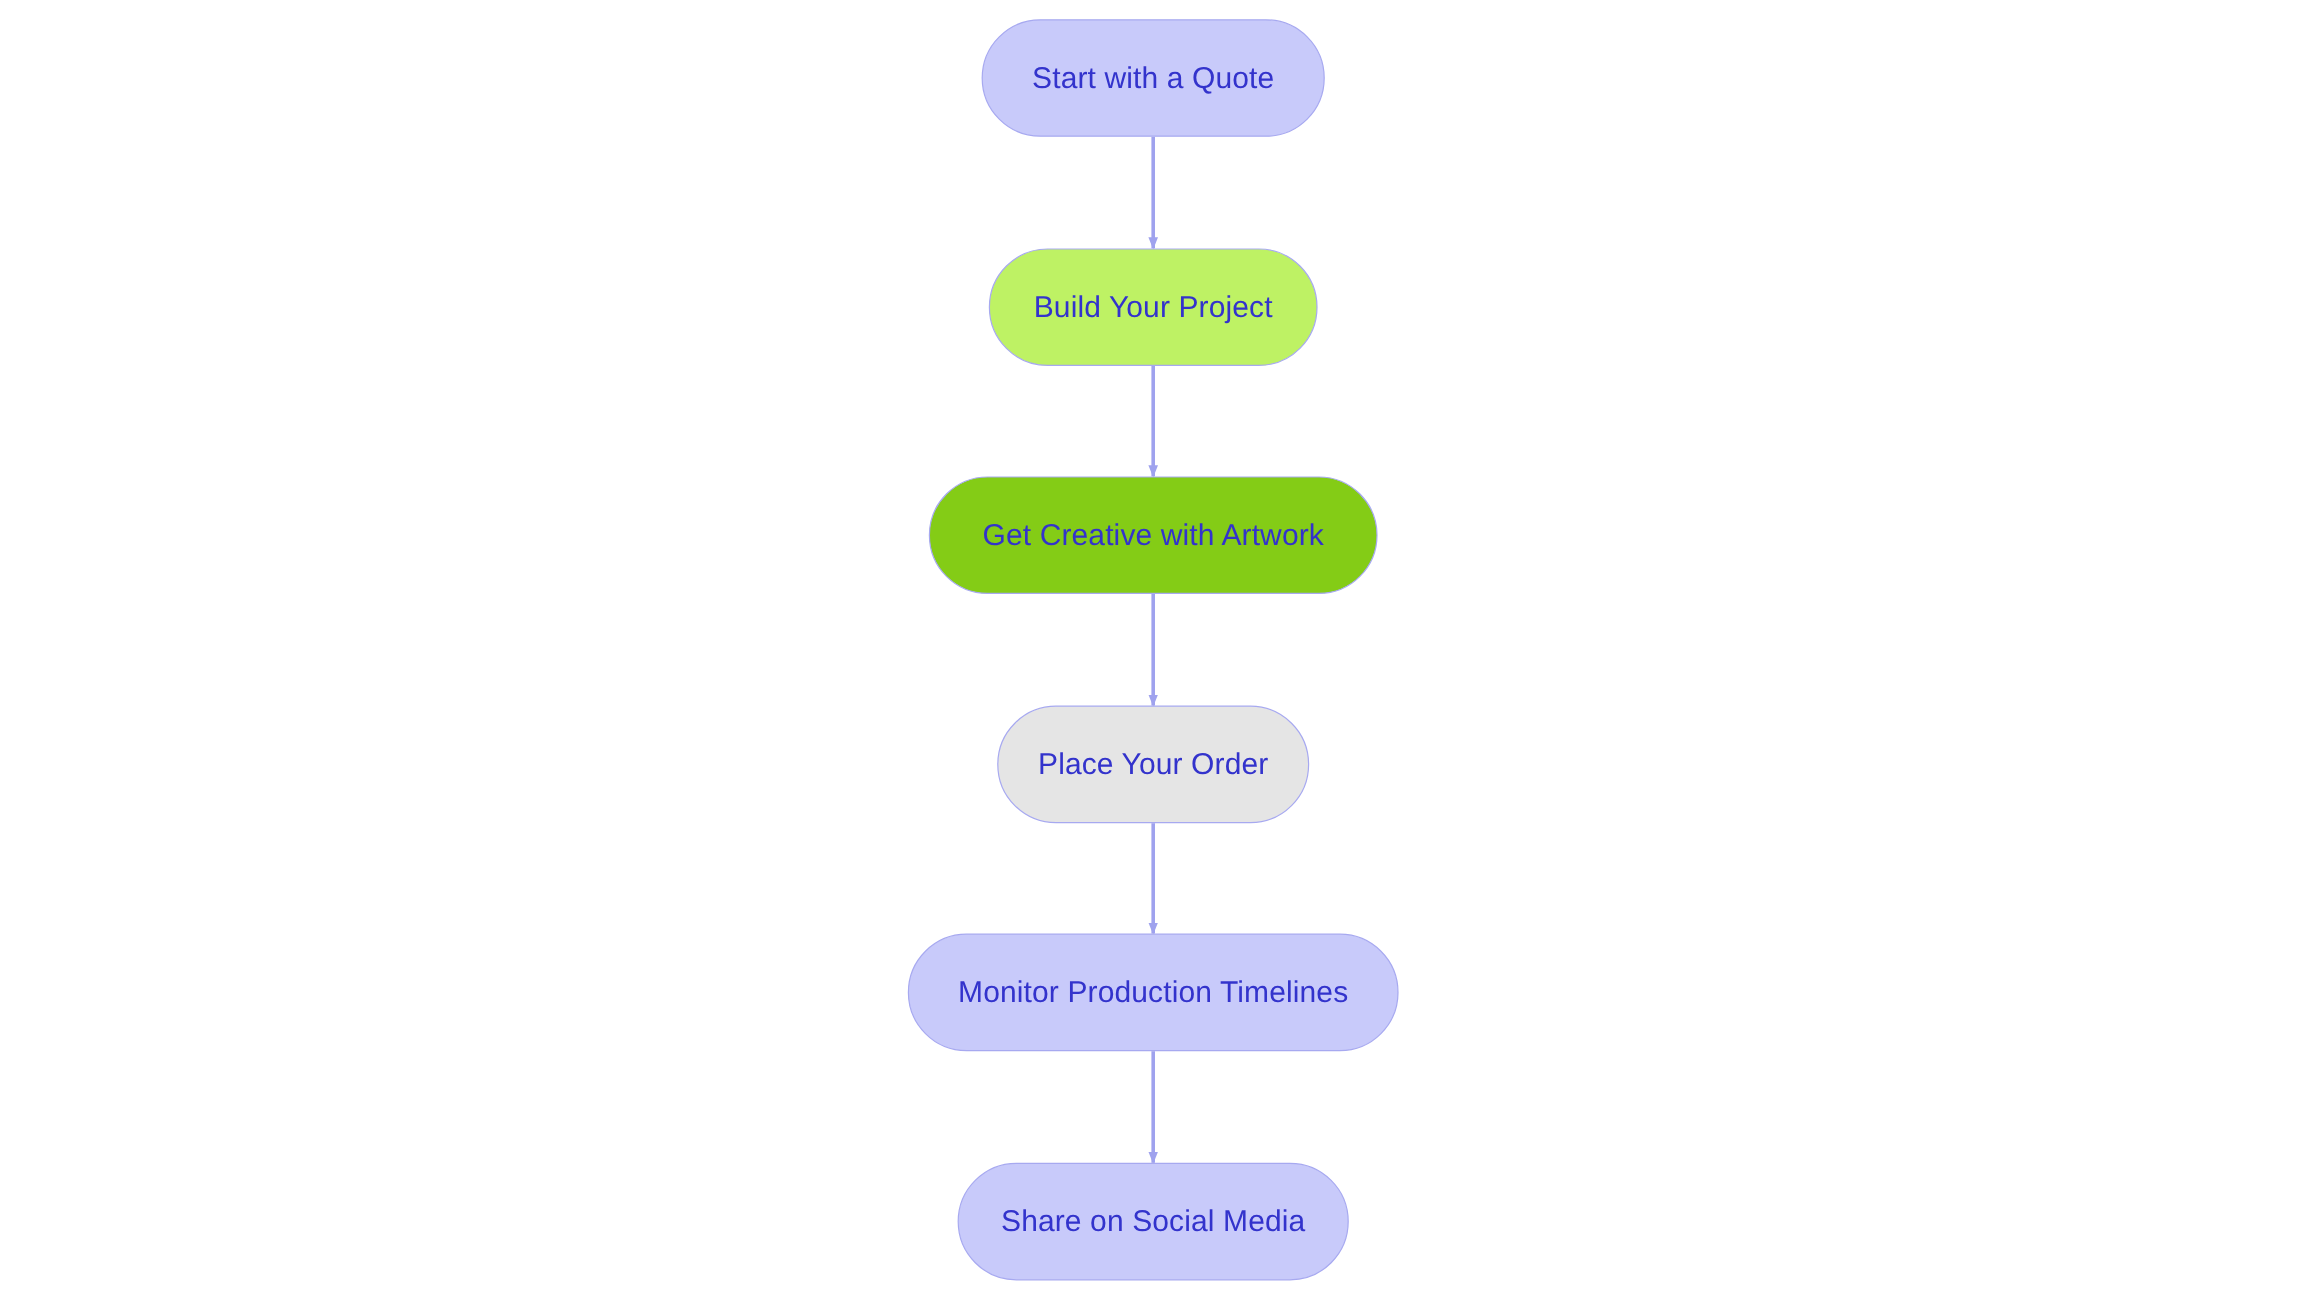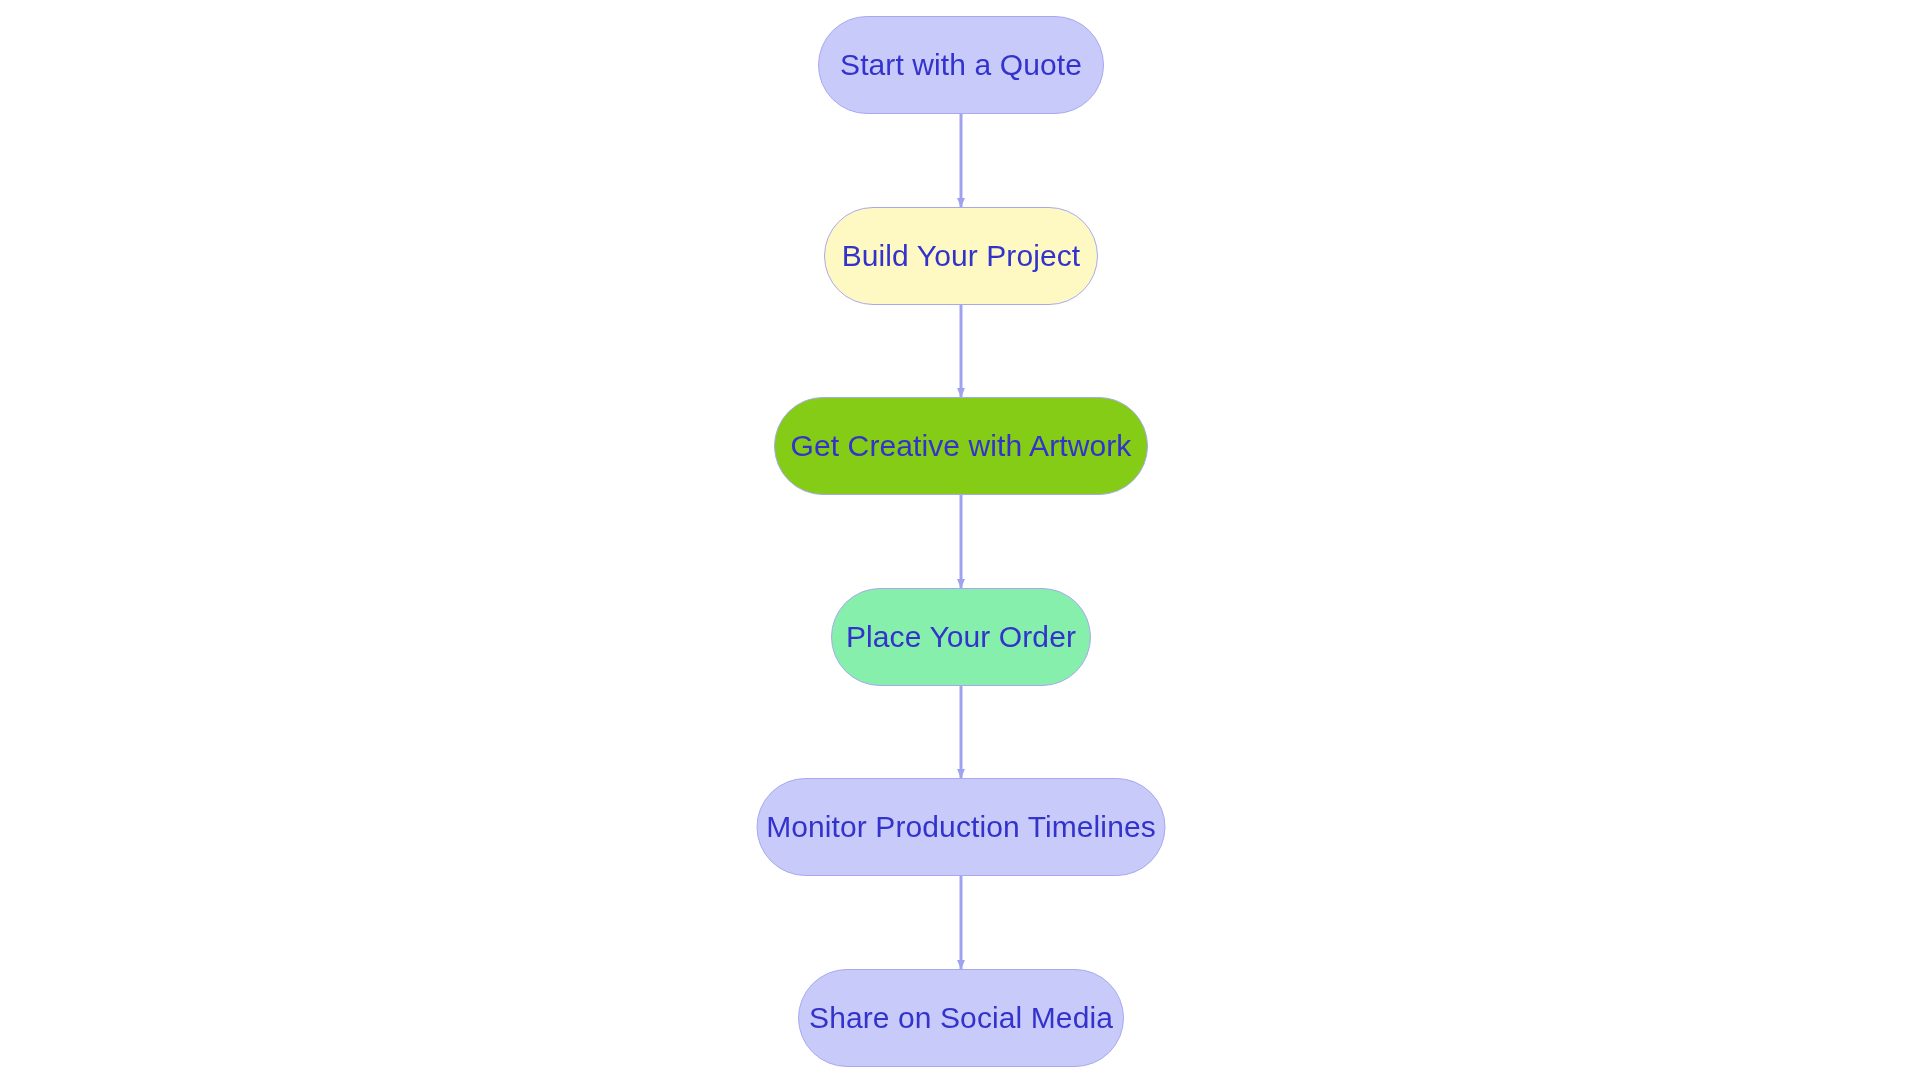--- a/index.html
+++ b/index.html
@@ -48,21 +48,21 @@
     justify-content: center;
     background: #c8cafa;
     border: 1.6px solid #a7a9f0;
     border-radius: 999px;
     transform: translate(-50%, -50%);
     white-space: nowrap;
   }
 
   .flow-node-label {
     font-family: "Liberation Sans", sans-serif;
-    font-size: 30px;
+    font-size: 25px;
     font-weight: 400;
     color: #3333cc;
     letter-spacing: 0.1px;
     line-height: 1;
     user-select: none;
   }
 </style>
 </head>
 <body>
 
@@ -80,27 +80,27 @@
         <line x1="961" y1="495" x2="961" y2="588" stroke="#9fa2ee" stroke-width="3" marker-end="url(#arrowhead)"></line>
         <line x1="961" y1="686" x2="961" y2="778" stroke="#9fa2ee" stroke-width="3" marker-end="url(#arrowhead)"></line>
         <line x1="961" y1="876" x2="961" y2="969" stroke="#9fa2ee" stroke-width="3" marker-end="url(#arrowhead)"></line>
       </g>
   </svg>
 
   <div id="node-layer">
       <div class="flow-node" style="left: 961px; top: 65px; width: 286px; height: 98px; background: rgb(200, 202, 250); border-color: rgb(167, 169, 240);">
         <span class="flow-node-label" style="color: rgb(51, 51, 204);">Start with a Quote</span>
       </div>
-      <div class="flow-node" style="left: 961px; top: 256px; width: 274px; height: 98px; background: #fef9c3; border-color: rgb(167, 169, 240);">
+      <div class="flow-node" style="left: 961px; top: 256px; width: 274px; height: 98px; background: #bef264; border-color: rgb(167, 169, 240);">
         <span class="flow-node-label" style="color: rgb(51, 51, 204);">Build Your Project</span>
       </div>
       <div class="flow-node" style="left: 961px; top: 446px; width: 374px; height: 98px; background: #84cc16; border-color: rgb(167, 169, 240);">
         <span class="flow-node-label" style="color: rgb(51, 51, 204);">Get Creative with Artwork</span>
       </div>
-      <div class="flow-node" style="left: 961px; top: 637px; width: 260px; height: 98px; background: #86efac; border-color: rgb(167, 169, 240);">
+      <div class="flow-node" style="left: 961px; top: 637px; width: 260px; height: 98px; background: #e5e5e5; border-color: rgb(167, 169, 240);">
         <span class="flow-node-label" style="color: rgb(51, 51, 204);">Place Your Order</span>
       </div>
       <div class="flow-node" style="left: 961px; top: 827px; width: 409px; height: 98px; background: rgb(200, 202, 250); border-color: rgb(167, 169, 240);">
         <span class="flow-node-label" style="color: rgb(51, 51, 204);">Monitor Production Timelines</span>
       </div>
       <div class="flow-node" style="left: 961px; top: 1018px; width: 326px; height: 98px; background: rgb(200, 202, 250); border-color: rgb(167, 169, 240);">
         <span class="flow-node-label" style="color: rgb(51, 51, 204);">Share on Social Media</span>
       </div>
     </div>
 

